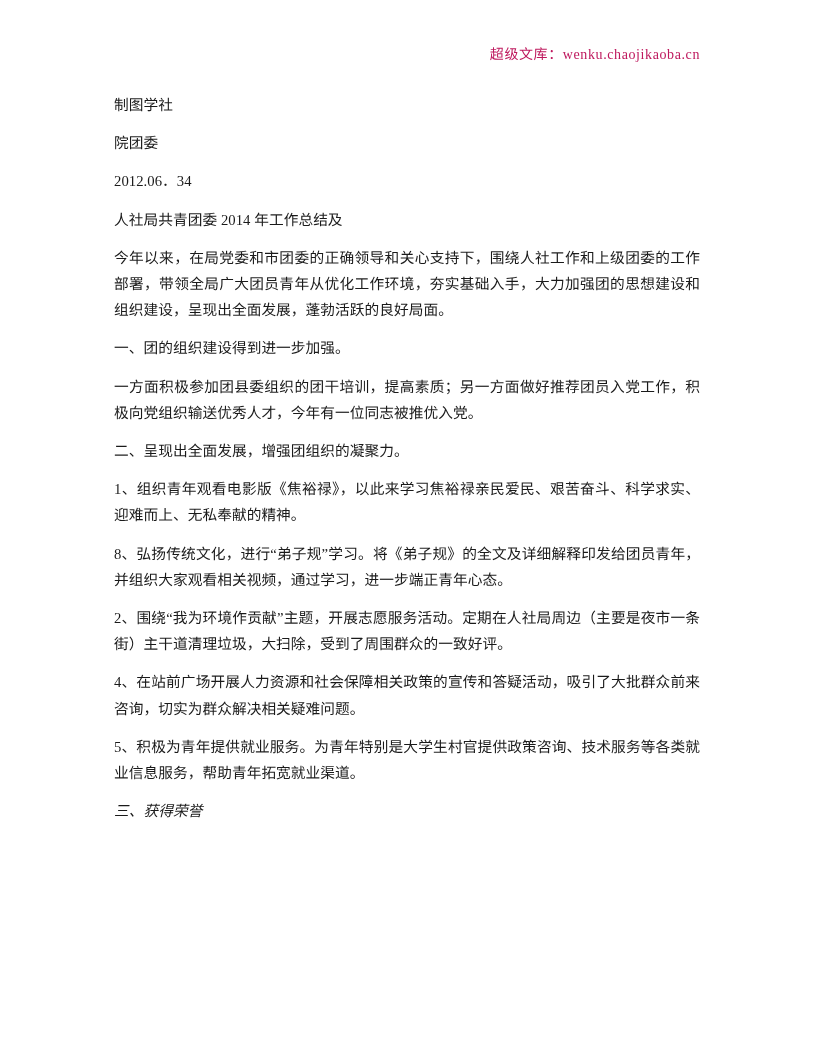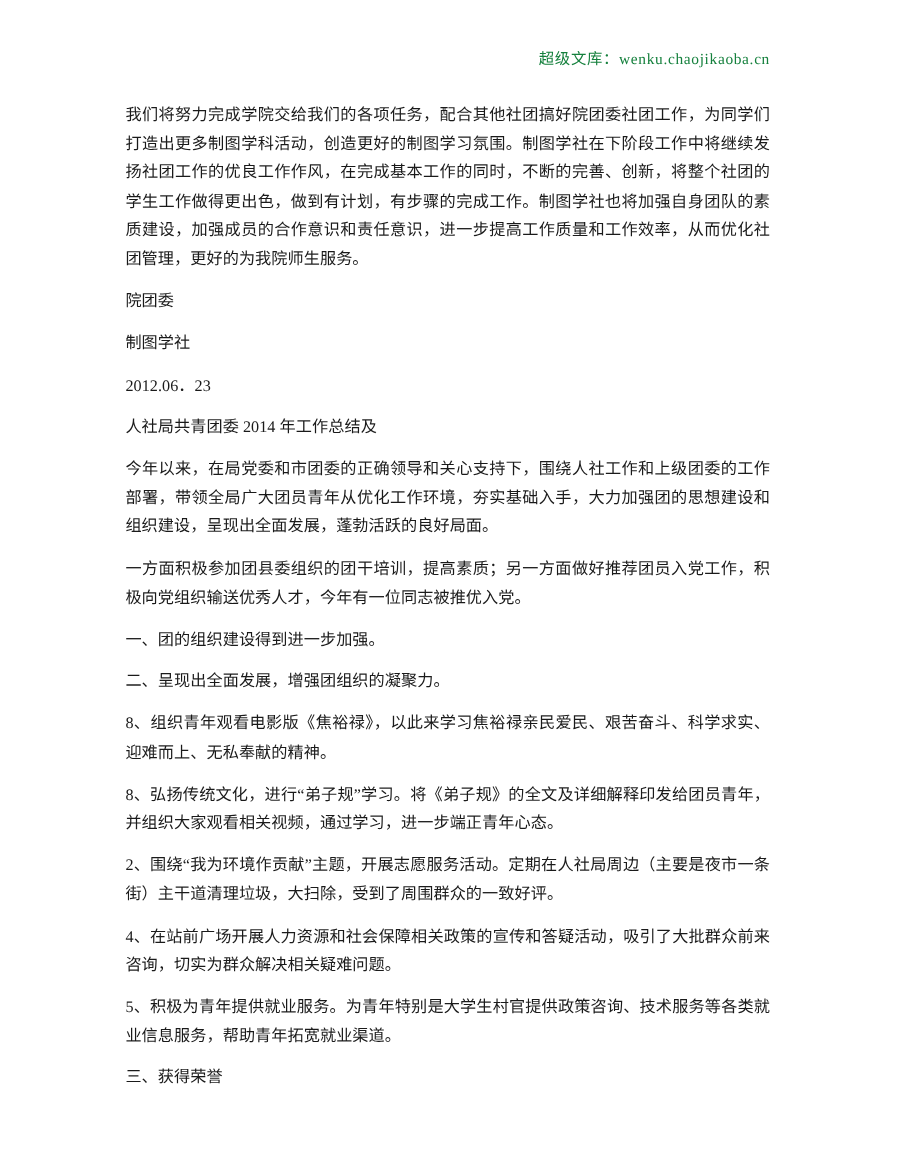--- a/index.html
+++ b/index.html
@@ -27,21 +27,21 @@
   }
   .watermark-header {
     position: absolute;
     top: 46px;
     left: 114px;
     width: 586px;
     text-align: right;
     font-family: "Liberation Serif", "DejaVu Serif", serif;
     font-size: 14px;
     line-height: 18px;
-    color: #15803d;
+    color: #be185d;
     letter-spacing: 0.6px;
     white-space: nowrap;
   }
   .content {
     position: absolute;
     top: 92px;
     left: 114px;
     width: 586px;
   }
   p.para {
@@ -49,43 +49,43 @@
     font-size: 14.7px;
     line-height: 26.2px;
     text-align: justify;
     text-justify: inter-ideograph;
     color: #1a1a1a;
     letter-spacing: 0.05px;
     word-break: break-all;
   }
   p.para:last-child {
     margin-bottom: 0;
+    font-style: italic;
   }
   p.short {
     text-align: left;
   }
 </style>
 </head>
 <body>
 
 <div class="page">
 
   <div class="watermark-header">超级文库：wenku.chaojikaoba.cn</div>
 
   <div class="content">
-      <p class="para">我们将努力完成学院交给我们的各项任务，配合其他社团搞好院团委社团工作，为同学们打造出更多制图学科活动，创造更好的制图学习氛围。制图学社在下阶段工作中将继续发扬社团工作的优良工作作风，在完成基本工作的同时，不断的完善、创新，将整个社团的学生工作做得更出色，做到有计划，有步骤的完成工作。制图学社也将加强自身团队的素质建设，加强成员的合作意识和责任意识，进一步提高工作质量和工作效率，从而优化社团管理，更好的为我院师生服务。</p>
+      <p class="para short">制图学社</p>
       <p class="para short">院团委</p>
-      <p class="para short">制图学社</p>
-      <p class="para short">2012.06．23</p>
+      <p class="para short">2012.06．34</p>
       <p class="para short">人社局共青团委 2014 年工作总结及</p>
       <p class="para">今年以来，在局党委和市团委的正确领导和关心支持下，围绕人社工作和上级团委的工作部署，带领全局广大团员青年从优化工作环境，夯实基础入手，大力加强团的思想建设和组织建设，呈现出全面发展，蓬勃活跃的良好局面。</p>
+      <p class="para short">一、团的组织建设得到进一步加强。</p>
       <p class="para">一方面积极参加团县委组织的团干培训，提高素质；另一方面做好推荐团员入党工作，积极向党组织输送优秀人才，今年有一位同志被推优入党。</p>
-      <p class="para short">一、团的组织建设得到进一步加强。</p>
       <p class="para short">二、呈现出全面发展，增强团组织的凝聚力。</p>
-      <p class="para">8、组织青年观看电影版《焦裕禄》，以此来学习焦裕禄亲民爱民、艰苦奋斗、科学求实、迎难而上、无私奉献的精神。</p>
+      <p class="para">1、组织青年观看电影版《焦裕禄》，以此来学习焦裕禄亲民爱民、艰苦奋斗、科学求实、迎难而上、无私奉献的精神。</p>
       <p class="para">8、弘扬传统文化，进行“弟子规”学习。将《弟子规》的全文及详细解释印发给团员青年，并组织大家观看相关视频，通过学习，进一步端正青年心态。</p>
       <p class="para">2、围绕“我为环境作贡献”主题，开展志愿服务活动。定期在人社局周边（主要是夜市一条街）主干道清理垃圾，大扫除，受到了周围群众的一致好评。</p>
       <p class="para">4、在站前广场开展人力资源和社会保障相关政策的宣传和答疑活动，吸引了大批群众前来咨询，切实为群众解决相关疑难问题。</p>
       <p class="para">5、积极为青年提供就业服务。为青年特别是大学生村官提供政策咨询、技术服务等各类就业信息服务，帮助青年拓宽就业渠道。</p>
       <p class="para short">三、获得荣誉</p>
     </div>
 
 </div>
 
 </body></html>

